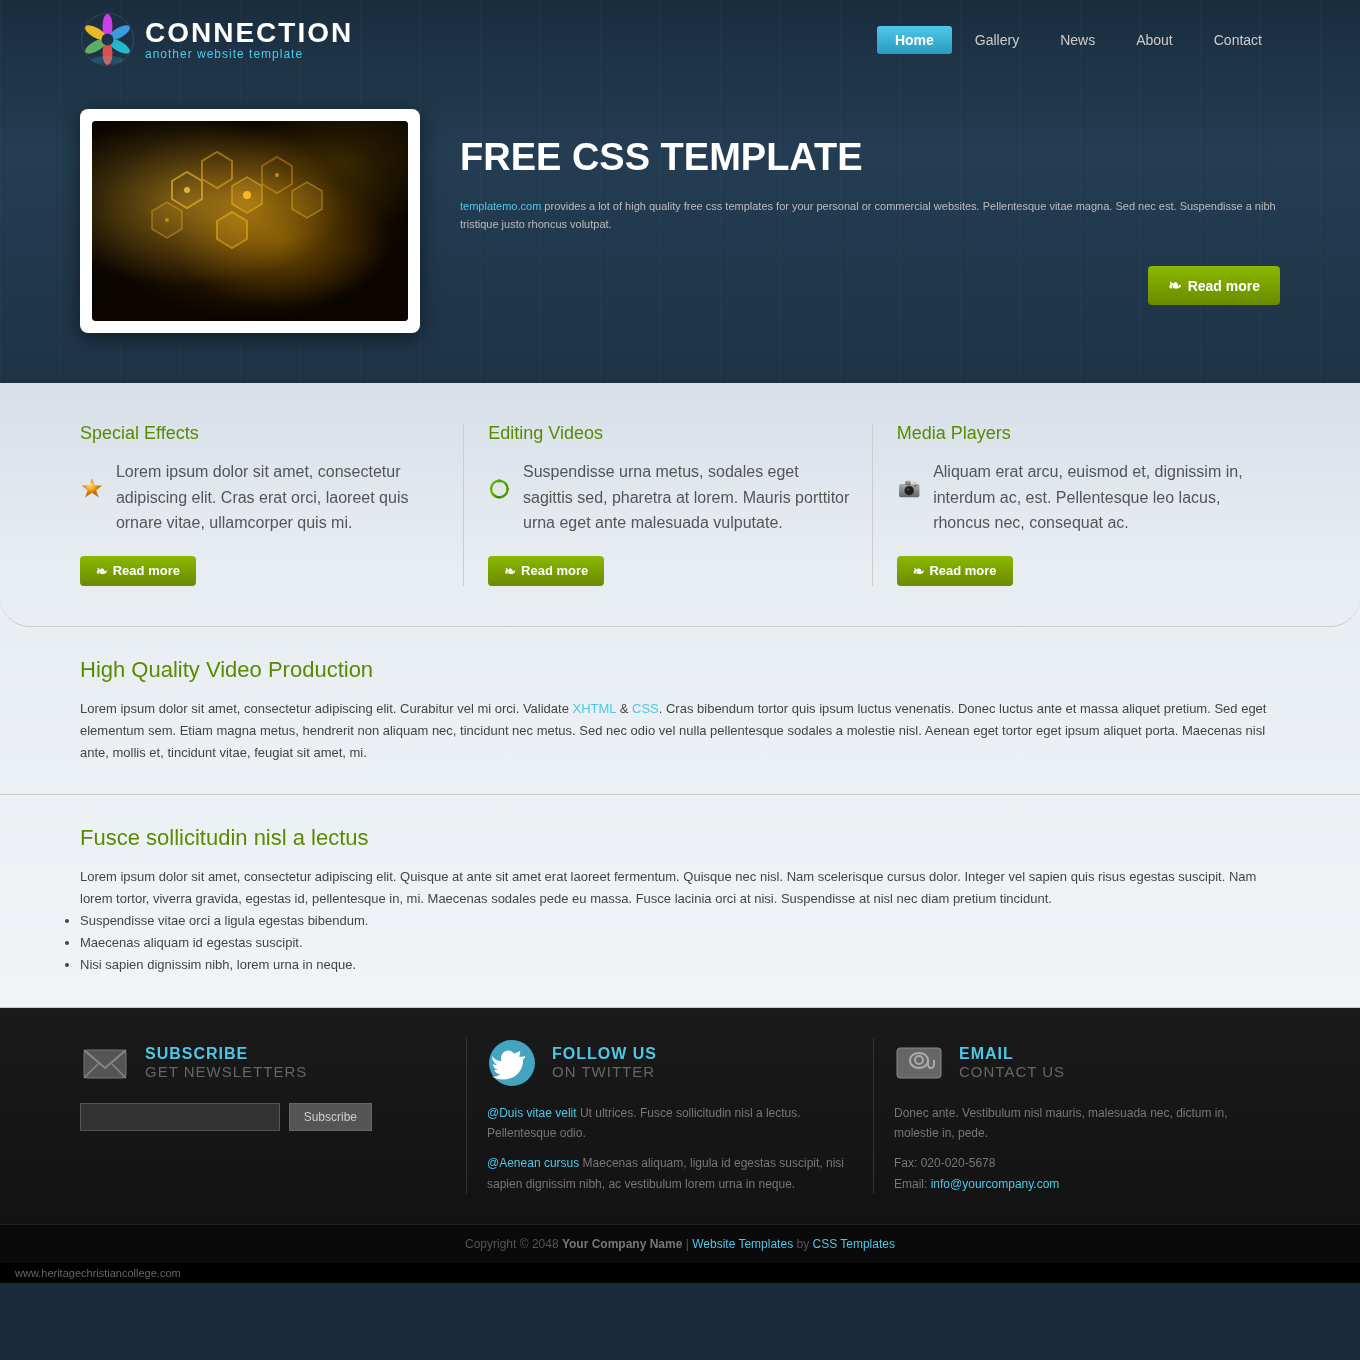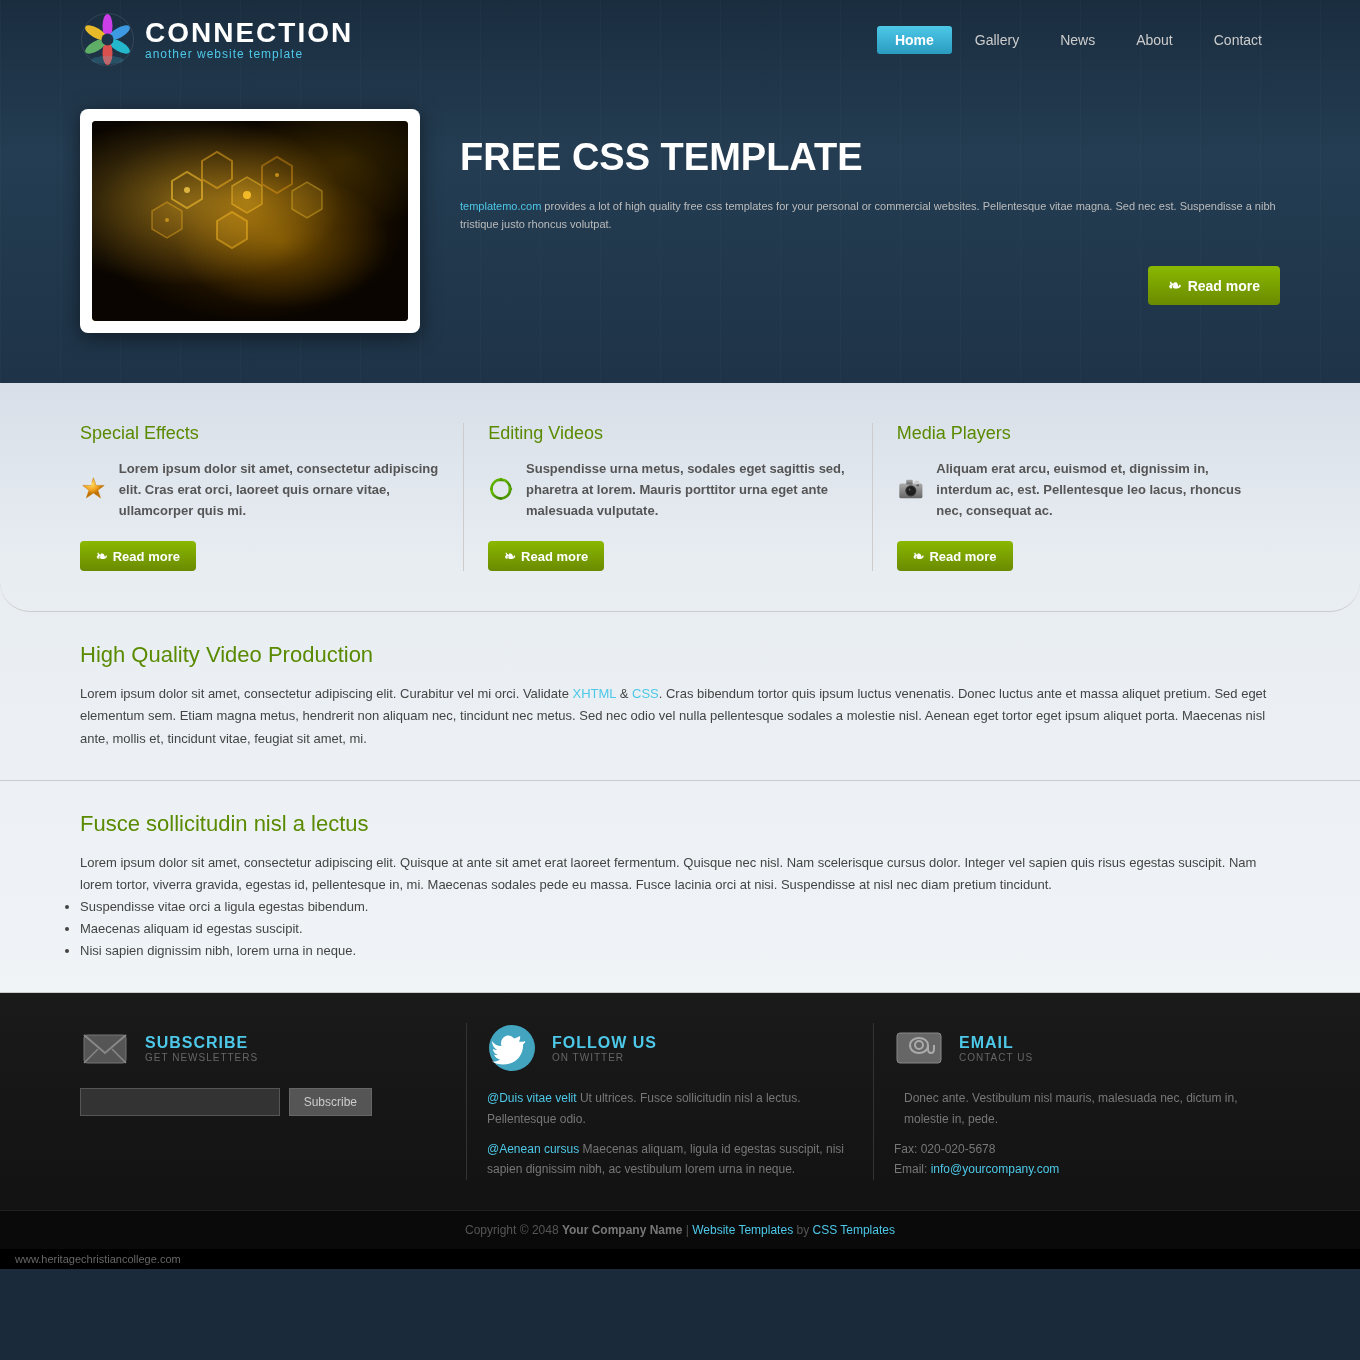--- a/index.html
+++ b/index.html
@@ -172,23 +172,22 @@
       margin-bottom: 15px;
       font-weight: normal;
     }
     .feature-body {
       display: flex;
       gap: 12px;
       margin-bottom: 15px;
     }
     .feature-text {
       color: #555;
-      font-size: 13px;
+      font-size: 16px;
       line-height: 1.6;
-      font-weight: bold;
     }
     .read-more-sm {
       display: inline-flex;
       align-items: center;
       gap: 5px;
       background: linear-gradient(180deg, #8ab800 0%, #6a8a00 100%);
       color: #fff;
       padding: 7px 16px;
       border-radius: 4px;
       cursor: pointer;
@@ -252,21 +251,21 @@
       flex-shrink: 0;
     }
     .footer-col-title {
       color: #4dc8e8;
       font-size: 16px;
       font-weight: bold;
       letter-spacing: 1px;
     }
     .footer-col-subtitle {
       color: #666;
-      font-size: 10px;
+      font-size: 15px;
       letter-spacing: 1px;
     }
     .footer-subscribe-input {
       background: #333;
       border: 1px solid #555;
       color: #fff;
       padding: 6px 10px;
       width: 200px;
       font-size: 12px;
     }
@@ -552,21 +551,21 @@
 
           <path d="M25 15 C20 15 16 18 16 22 C16 27 20 30 25 30 C30 30 34 27 34 22 C34 18 30 15 25 15Z" fill="none" stroke="#aaa" stroke-width="2"></path>
           <circle cx="25" cy="22" r="4" fill="none" stroke="#aaa" stroke-width="2"></circle>
           <path d="M34 22 L34 26 C34 28 35 30 37 30 C39 30 40 28 40 26 L40 22" fill="none" stroke="#aaa" stroke-width="2"></path>
         </svg>
         <div>
           <div class="footer-col-title">EMAIL</div>
           <div class="footer-col-subtitle">CONTACT US</div>
         </div>
       </div>
-      <p class="footer-text" style="margin-bottom:10px;margin-left:10px;">Donec ante. Vestibulum nisl mauris, malesuada nec, dictum in, molestie in, pede.</p>
+      <p class="footer-text" style="margin-bottom:10px;">Donec ante. Vestibulum nisl mauris, malesuada nec, dictum in, molestie in, pede.</p>
       <p class="footer-text">Fax: 020-020-5678</p>
       <p class="footer-text">
         <span>Email: </span><a href="#">info@yourcompany.com</a>
       </p>
     </div>
 
   </div>
 
   <div class="footer-bottom">
     <span>Copyright © 2048 </span><strong>Your Company Name</strong><span> | </span><a href="#">Website Templates</a><span> by </span><a href="#">CSS Templates</a>

